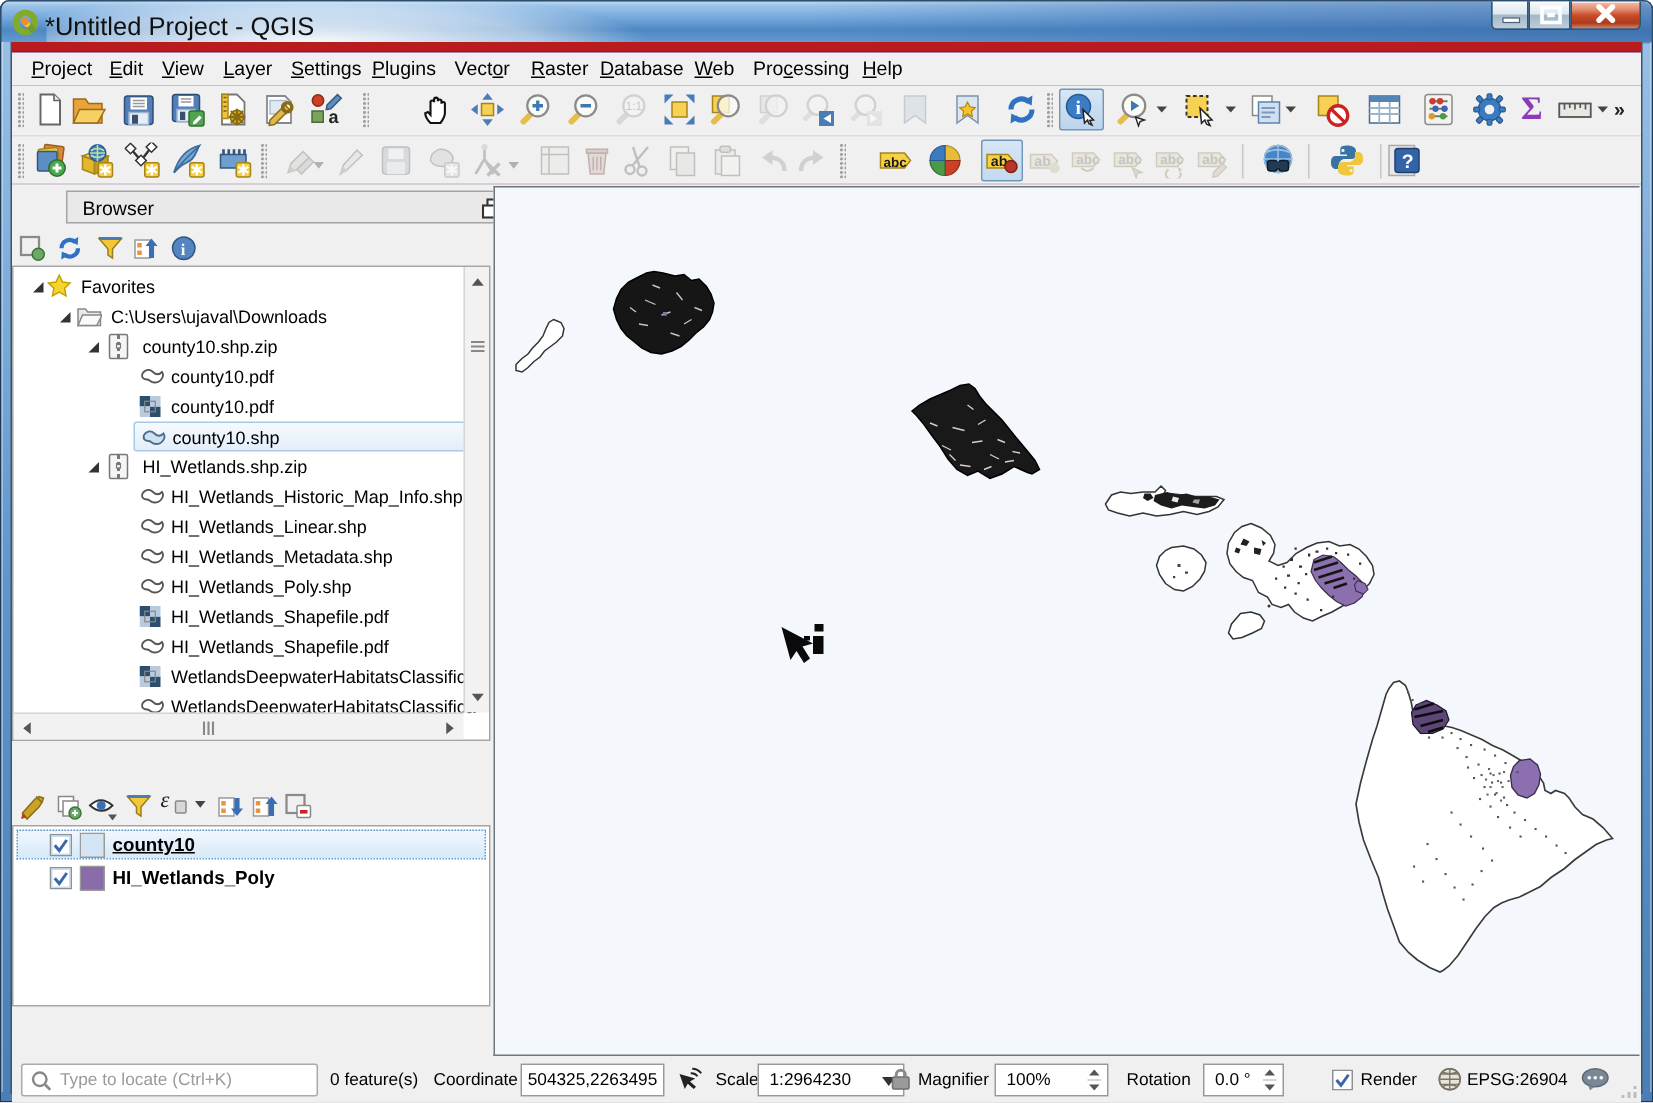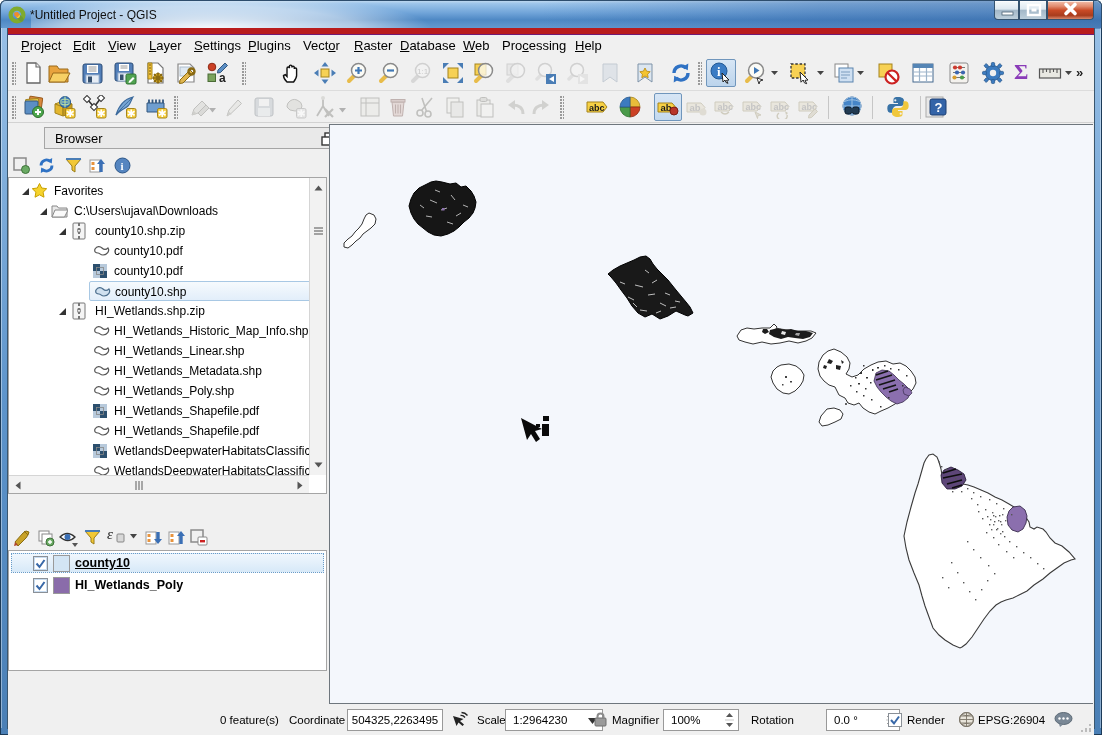--- a/index.html
+++ b/index.html
@@ -1,21 +1,21 @@
 <!DOCTYPE html>
 <html><head><meta charset="utf-8"><style>
 *{margin:0;padding:0;box-sizing:border-box;}
 html,body{width:1102px;height:735px;overflow:hidden;font-family:"Liberation Sans",sans-serif;}
 body{position:relative;background:#fff;}
 #frame{position:absolute;left:0;top:0;width:1102px;height:735px;background:linear-gradient(180deg,#9cc3e8 0%,#5d94cb 55%,#4a7fb5 100%);border-radius:6px 6px 0 0;border:1px solid #1c3a57;border-top:none;}
 #titlebar{position:absolute;left:0;top:0;width:1102px;height:28px;border-radius:6px 6px 0 0;border:1px solid #2d4d6d;border-bottom:none;
  background:linear-gradient(180deg,#bdd8f0 0%,#9cc4ea 10%,#6fa3d8 45%,#4e88c4 70%,#649ad0 100%);}
 #titleglow{position:absolute;left:30px;top:0;width:560px;height:28px;background:radial-gradient(ellipse 55% 170% at 32% 100%,rgba(255,255,255,0.95) 0%,rgba(255,255,255,0.5) 48%,rgba(255,255,255,0) 72%);}
 #titledark{position:absolute;right:0;top:0;width:560px;height:28px;border-radius:0 6px 0 0;background:linear-gradient(90deg,rgba(60,110,175,0) 0%,rgba(52,102,168,0.40) 50%,rgba(47,95,158,0.50) 100%);}
-#titletext{position:absolute;left:29px;top:7px;font-size:12px;color:#101010;white-space:nowrap;}
+#titletext{position:absolute;left:29px;top:7px;font-size:17px;color:#101010;white-space:nowrap;}
 #qgislogo{position:absolute;left:7px;top:5px;}
 .wb{position:absolute;top:0;height:19px;border:1px solid #35536f;border-top:none;box-shadow:inset 0 1px 0 rgba(255,255,255,.7);}
 #wb-min{left:993px;width:25px;border-radius:0 0 0 4px;background:linear-gradient(180deg,#f6fafc 0%,#dde8f0 45%,#a3b8c8 52%,#bdcfdb 100%);}
 #wb-max{left:1018px;width:28px;background:linear-gradient(180deg,#f6fafc 0%,#dde8f0 45%,#a3b8c8 52%,#bdcfdb 100%);}
 #wb-close{left:1046px;width:47px;border-radius:0 0 4px 0;background:linear-gradient(180deg,#f3c1ad 0%,#e18a6d 30%,#c94a26 52%,#a93c1d 80%,#d8876b 100%);}
 #client{position:absolute;left:8px;top:28px;width:1086px;height:701px;background:#701a75;border-top:6px solid #b91c1c;}
 #menubar{position:absolute;left:0;top:1px;width:1086px;height:22px;background:#f0f0f0;font-size:13px;color:#000;}
 .mi{position:absolute;top:3px;}
 #toolbar1{position:absolute;left:0;top:23px;width:1086px;height:33px;background:#f0f0f0;}
 #toolbar2{position:absolute;left:0;top:56px;width:1086px;height:33px;background:#f0f0f0;border-top:1px solid #dcdcdc;border-bottom:1px solid #d2d2d2;}
@@ -834,20 +834,27 @@
           </g>
 
 <path d="M191 293 L197 315 L201 309 L206 317 L210 314 L205 306 L212 304 Z" fill="#0a0a0a"></path>
 <rect x="213" y="291" width="6" height="5" fill="#0a0a0a"></rect>
 <rect x="212" y="299" width="7" height="12" fill="#0a0a0a"></rect>
 <rect x="206" y="299" width="4" height="3" fill="#0a0a0a"></rect>
 </svg>
 </div>
 </div>
 <div id="statusbar">
+<div class="sb" style="left:6px;width:198px;border-color:#aaa;border-radius:2px">
+        <svg style="position:absolute;left:5px;top:3px" width="15" height="15">
+          <circle cx="6.5" cy="6.5" r="4.5" fill="none" stroke="#888" stroke-width="1.6"></circle>
+          <path d="M10 10l3.5 3.5" stroke="#888" stroke-width="1.8"></path>
+        </svg>
+        <span style="position:absolute;left:25px;top:4px;color:#9a9a9a">Type to locate (Ctrl+K)</span>
+      </div>
 <span class="sblabel" style="left:212px">0 feature(s)</span>
 <span class="sblabel" style="left:281px">Coordinate</span>
 <div class="sb" style="left:339px;width:96px;text-align:center;padding-top:4px">504325,2263495</div>
 <svg style="position:absolute;left:442px;top:7px" width="18" height="17">
         <path d="M3 5l3.5 10 2-3.5 4 3.5 1.5-1.5-4-3.5 3.5-2z" fill="#222"></path>
         <path d="M10.5 4.5a5 5 0 0 1 4.5 2M11.5 1.5a8 8 0 0 1 6 3" stroke="#222" stroke-width="1.3" fill="none"></path>
       </svg>
 <span class="sblabel" style="left:469px">Scale</span>
 <div class="sb" style="left:497px;width:98px;padding:4px 10px 0 7px">1:2964230<svg style="position:absolute;right:4px;top:8px" width="10" height="7">
           <path d="M0 0h9l-4.5 6z" fill="#333"></path>
@@ -857,21 +864,21 @@
         <path d="M3.5 6V4.5a3 3 0 0 1 6 0V6" fill="none" stroke="#8a8a8a" stroke-width="2"></path>
       </svg>
 <span class="sblabel" style="left:604px">Magnifier</span>
 <div class="sb" style="left:655px;width:76px;padding:4px 0 0 7px">100%<svg style="position:absolute;right:3px;top:2px" width="11" height="16">
           <path d="M1 6h8M1 10h8" stroke="#bbb" stroke-width="0"></path>
           <path d="M5.5 1L9 5H2z" fill="#555"></path>
           <path d="M5.5 15L9 11H2z" fill="#555"></path>
           <path d="M1 8h9" stroke="#c9c9c9"></path>
         </svg></div>
 <span class="sblabel" style="left:743px">Rotation</span>
-<div class="sb" style="left:818px;width:74px;padding:4px 18px 0 7px">0.0 °<svg style="position:absolute;right:3px;top:2px" width="11" height="16">
+<div class="sb" style="left:794px;width:54px;padding:4px 18px 0 7px">0.0 °<svg style="position:absolute;right:3px;top:2px" width="11" height="16">
           <path d="M5.5 1L9 5H2z" fill="#555"></path>
           <path d="M5.5 15L9 11H2z" fill="#555"></path>
           <path d="M1 8h9" stroke="#c9c9c9"></path>
         </svg></div>
 <svg style="position:absolute;left:880px;top:9px" width="14" height="14">
         <rect x=".5" y=".5" width="13" height="13" fill="#fff" stroke="#8a9097"></rect>
         <path d="M3 7l3 3.5 5-7" fill="none" stroke="#3868a8" stroke-width="2"></path>
       </svg>
 <span class="sblabel" style="left:899px">Render</span>
 <svg style="position:absolute;left:950px;top:7px" width="17" height="17">

